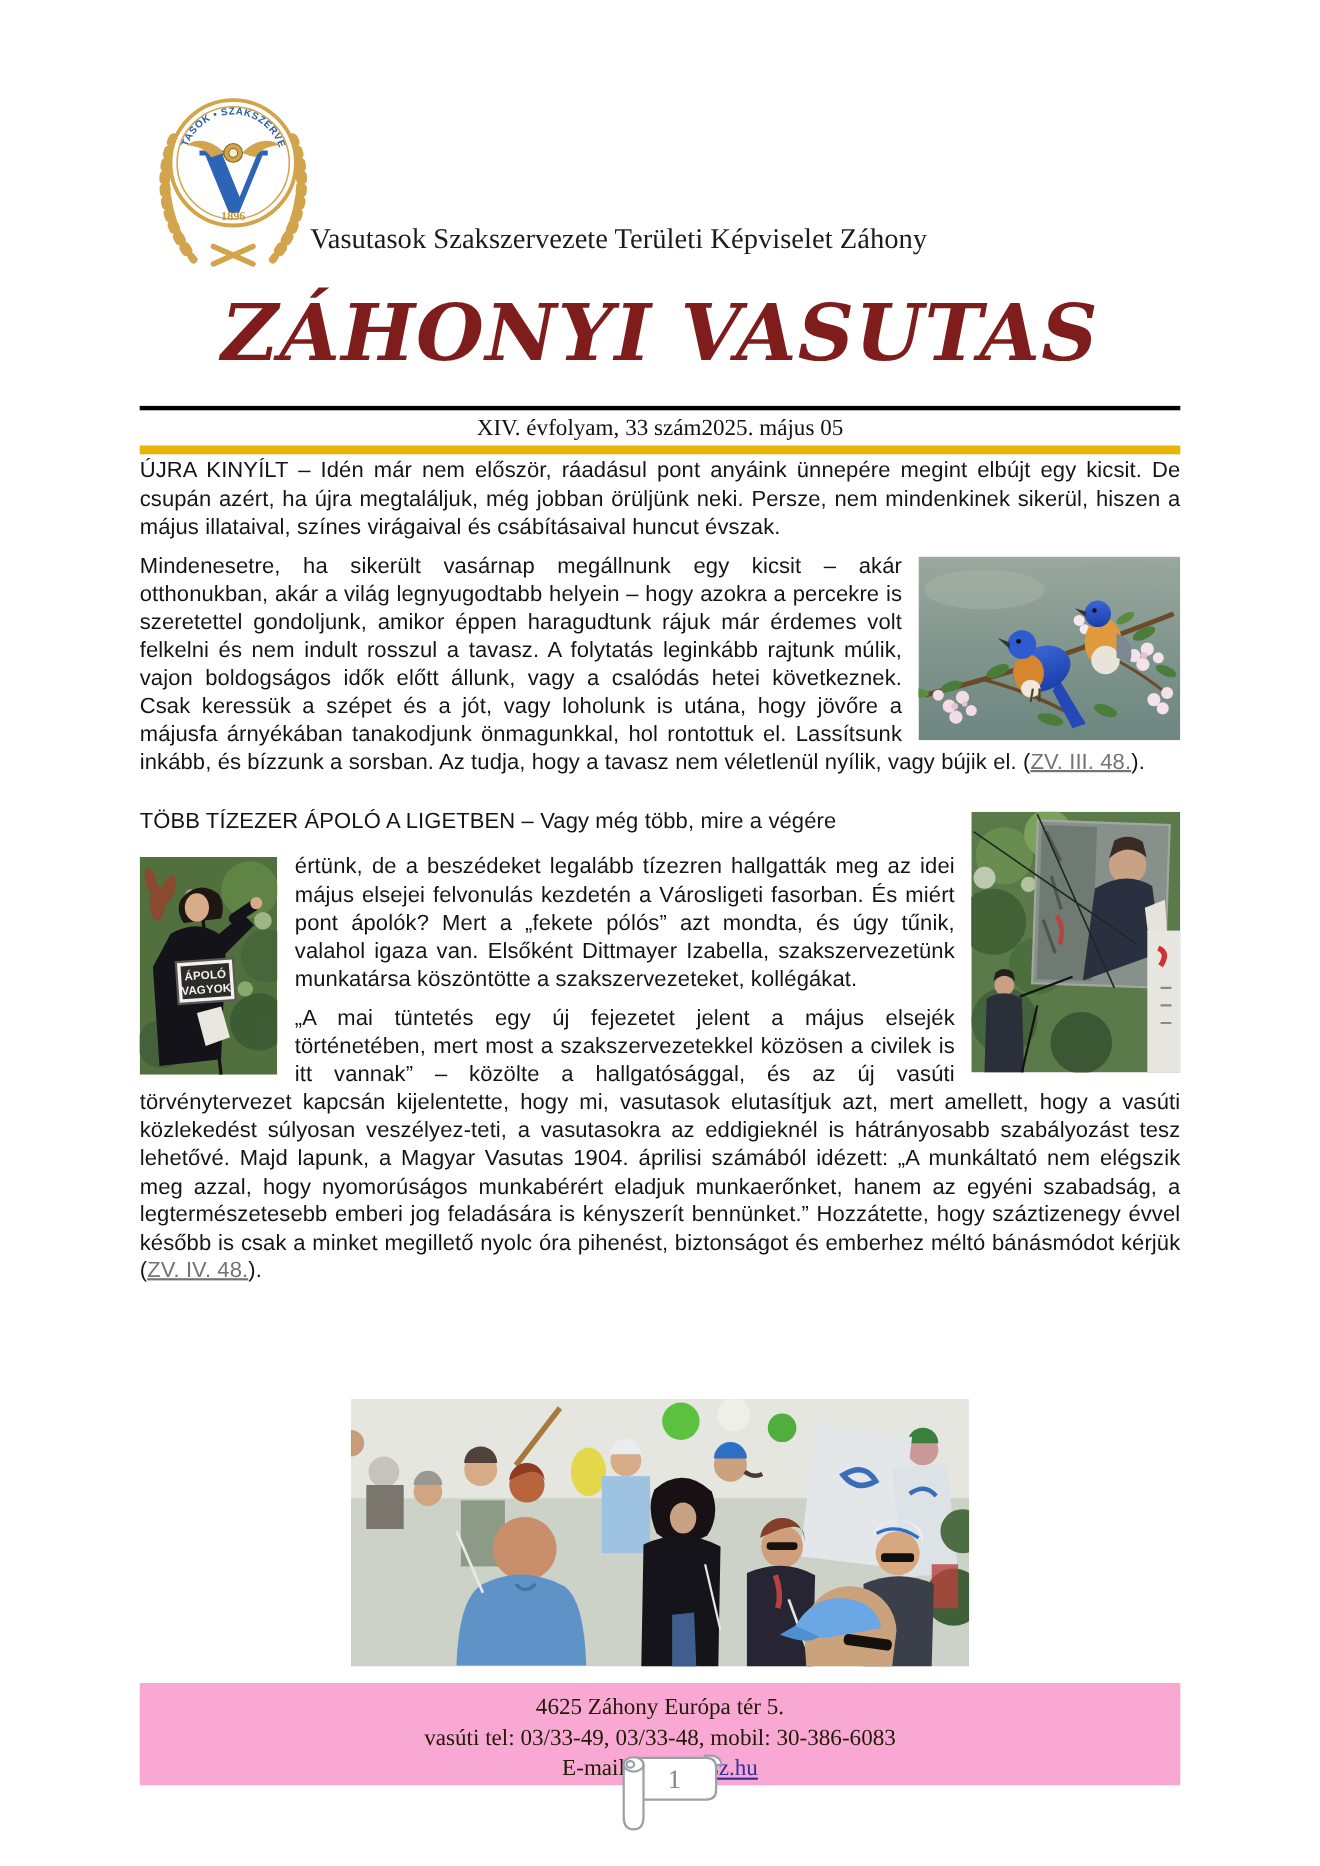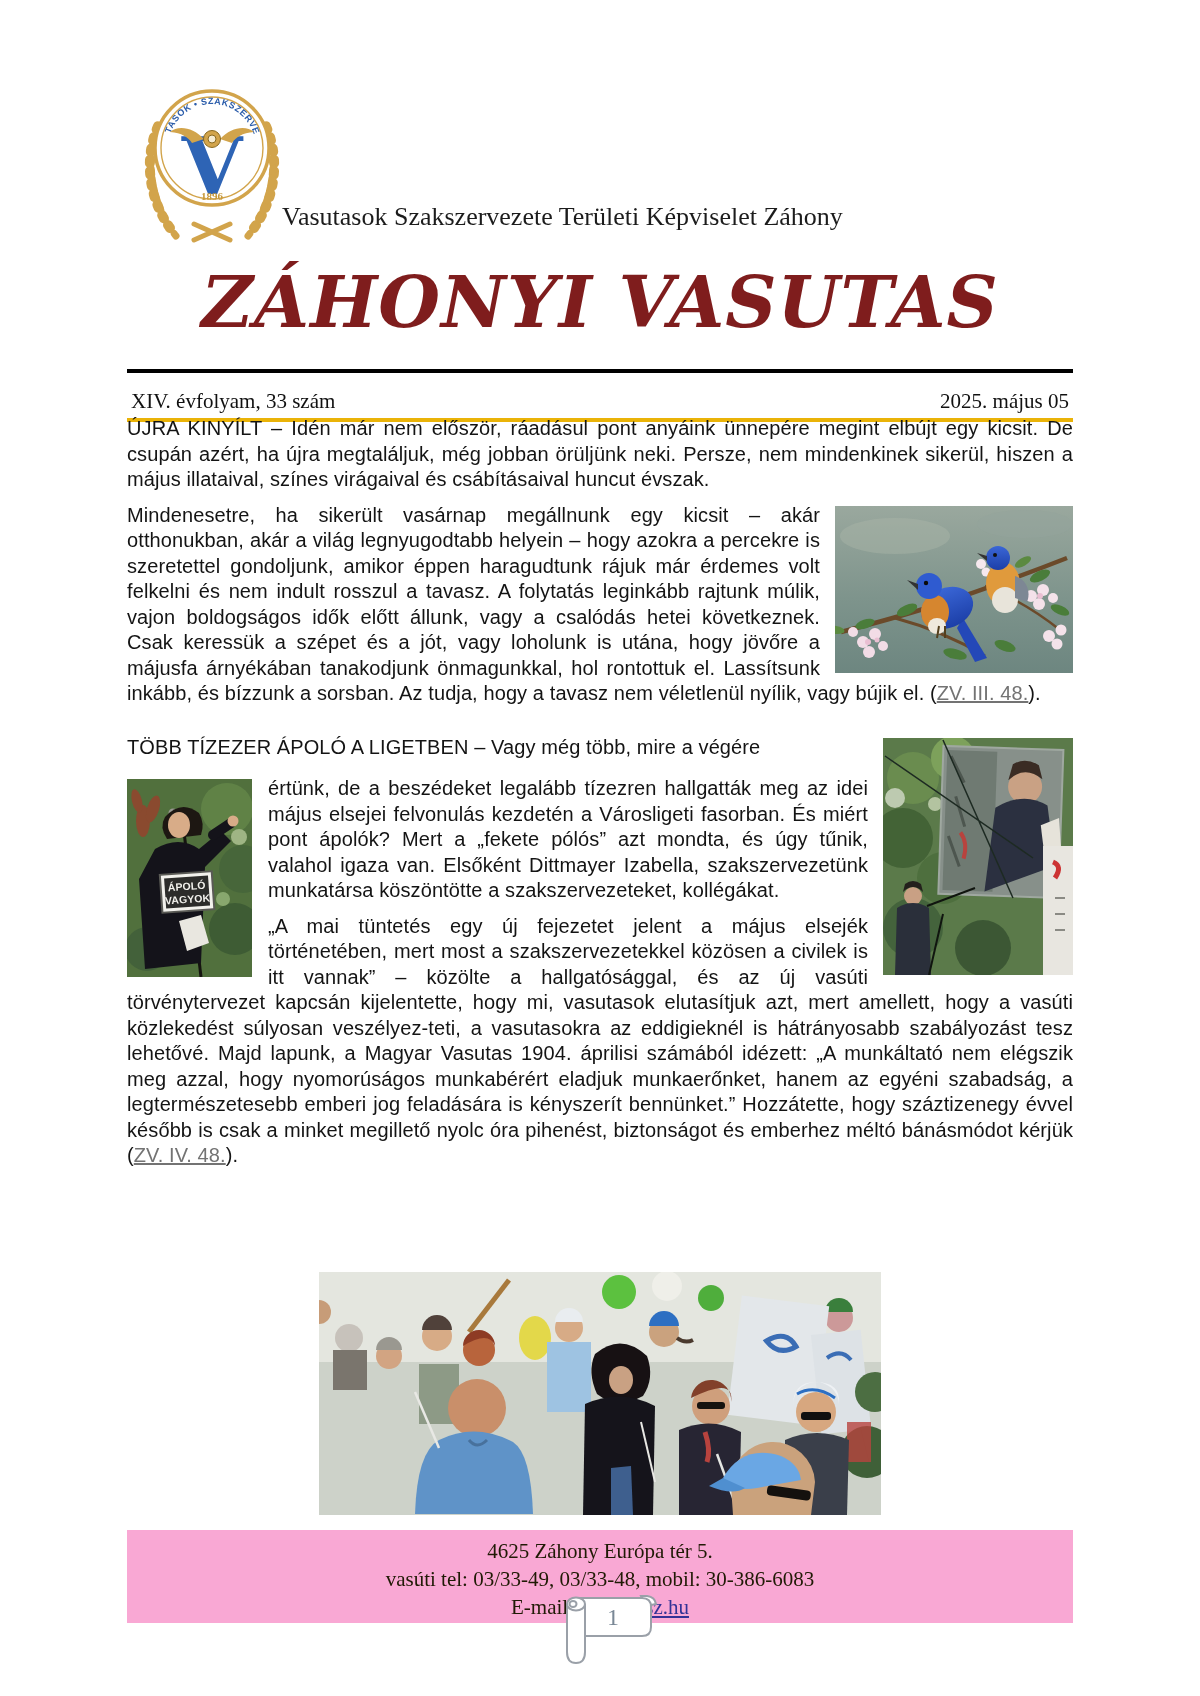--- a/index.html
+++ b/index.html
@@ -6,23 +6,23 @@
   .page{position:relative;width:1200px;height:1696px;background:#fff;overflow:hidden;
         font-family:"Liberation Sans",sans-serif;}
   
   .logo{position:absolute;left:136px;top:60px;}
   .org-line{position:absolute;left:282px;top:178px;width:790px;
             font-family:"Liberation Serif",serif;font-size:26px;color:#1c1c1c;margin-top:24px;}
   .news-title{position:absolute;left:127px;top:260px;width:946px;text-align:center;
               font-family:"DejaVu Serif","Liberation Serif",serif;font-style:italic;font-weight:bold;
               font-size:71px;letter-spacing:1px;color:#7f1d1d;white-space:nowrap;}
   .infobar{position:absolute;left:127px;top:369px;width:938px;
-           border-top:4px solid #000;border-bottom:4px solid #eab308;
-           display:flex;justify-content:space-between;align-items:center;
-           padding:16px 4px 4px 4px;font-family:"Liberation Serif",serif;font-size:21px;color:#111;}
+           border-top:4px solid #000;border-bottom:8px solid #eab308;
+           display:flex;justify-content:center;align-items:center;
+           padding:3px 4px 4px 4px;font-family:"Liberation Serif",serif;font-size:21px;color:#111;}
   
   .content{position:absolute;left:127px;top:416px;width:946px;}
   .headline{font-family:"Liberation Sans",sans-serif;font-weight:bold;font-size:30px;
             color:#101010;margin:0 0 14px 0;letter-spacing:.3px;}
   .t{font-size:20px;line-height:25.5px;text-align:justify;color:#141414;margin:0 0 10px 0;
      letter-spacing:.1px;}
   .t a{color:#737373;}
   .img-frame{display:block;}
   .fl-right{float:right;margin:3px 0 8px 15px;}
   .fl-left{float:left;margin:3px 16px 6px 0;}

